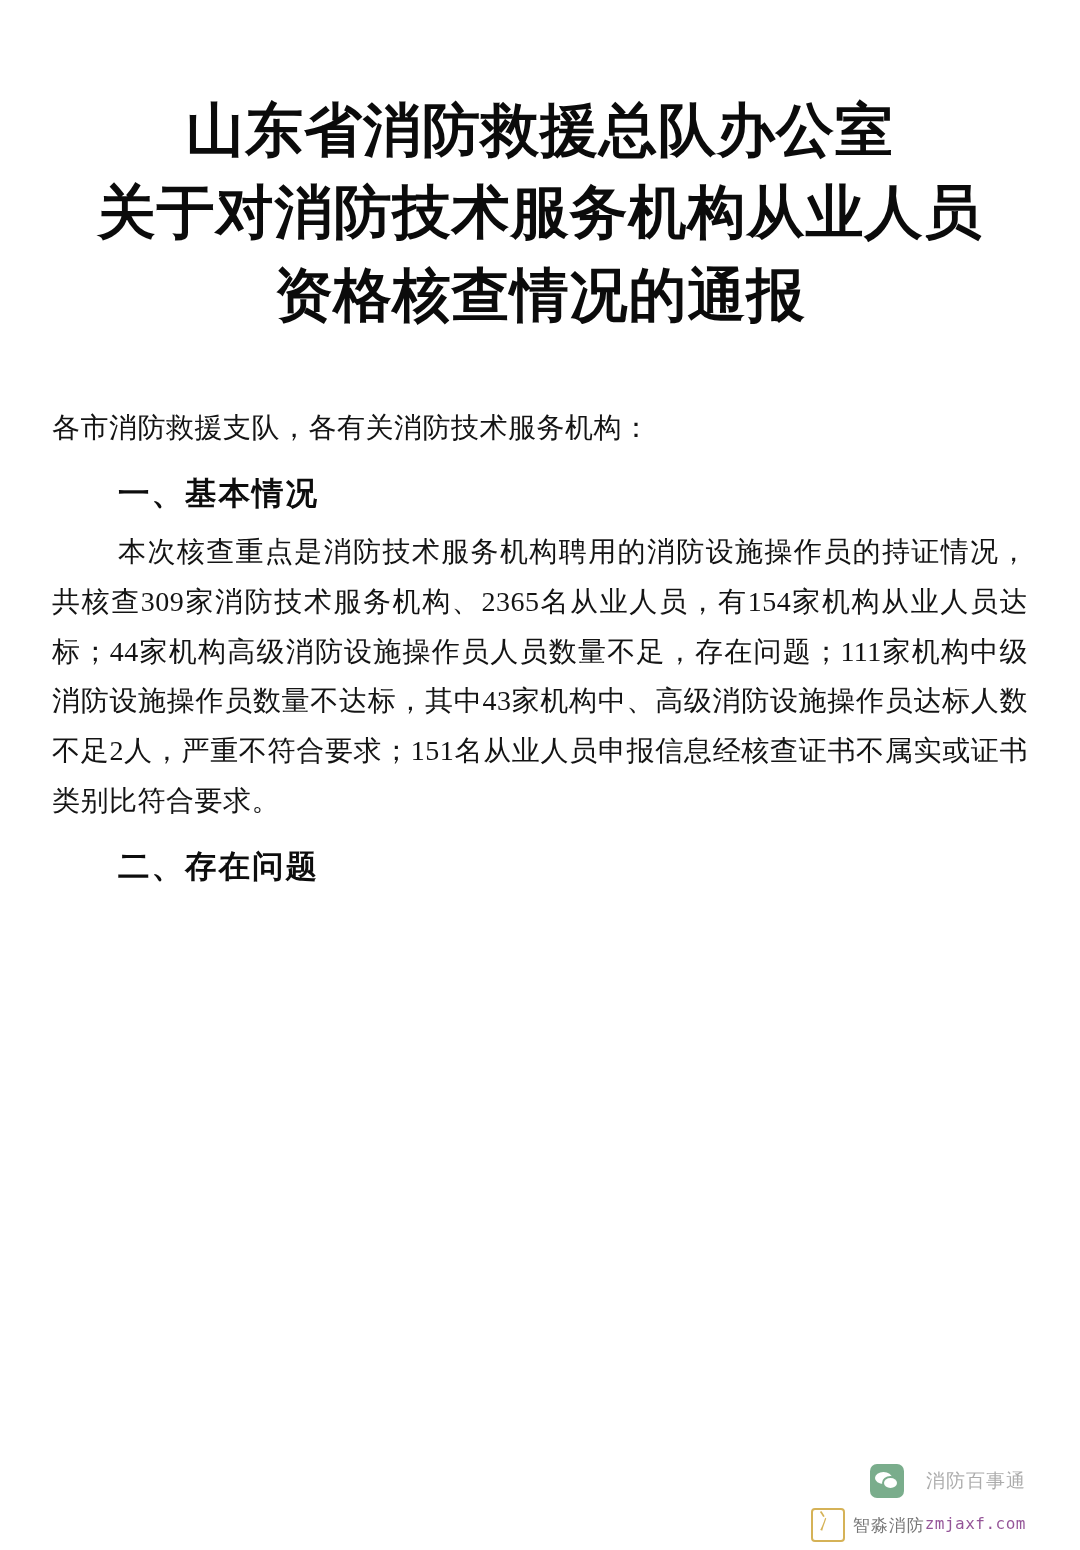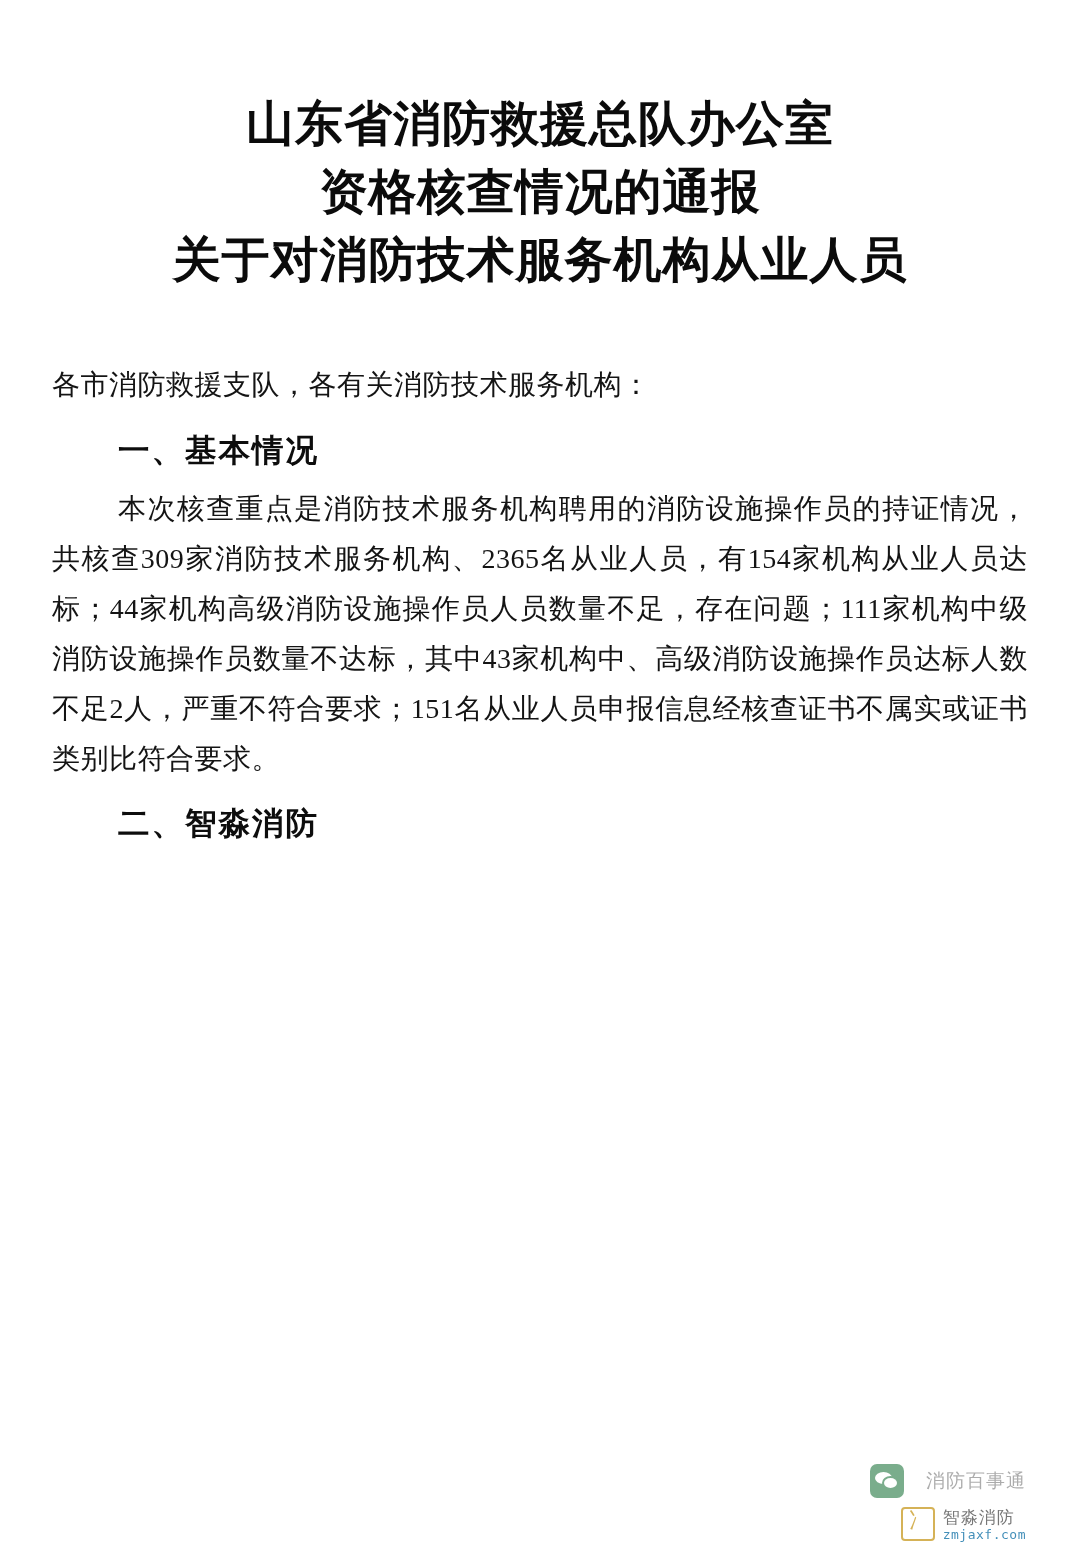--- a/index.html
+++ b/index.html
@@ -18,21 +18,21 @@
   .page {
     position: relative;
     width: 1080px;
     height: 1550px;
     box-sizing: border-box;
     padding: 70px 52px 0 52px;
   }
   .doc-title {
     text-align: center;
     font-weight: bold;
-    font-size: 48px;
+    font-size: 58px;
     line-height: 1.42;
     letter-spacing: 1px;
     color: #0b0b0b;
     margin: 20px 0 0 0;
   }
   .doc-title .tline {
     display: block;
     white-space: nowrap;
   }
   .body-block {
@@ -127,52 +127,52 @@
     content: "冫";
     position: absolute;
     left: 6px;
     top: -2px;
     font-size: 20px;
     color: #c8991f;
     font-family: "DejaVu Sans", "Liberation Sans", sans-serif;
   }
   .wm-brand .brand-lines {
     display: flex;
-    flex-direction: column;
+    flex-direction: row;
     line-height: 1.18;
   }
   .wm-brand .brand-cn {
     font-family: "DejaVu Sans", "Liberation Sans", sans-serif;
     font-size: 17px;
     color: #4a4a4a;
     letter-spacing: 1px;
   }
   .wm-brand .brand-en {
     font-family: "DejaVu Sans Mono", "Liberation Mono", monospace;
-    font-size: 13px;
-    color: #0369a1;
+    font-size: 16px;
+    color: #701a75;
     letter-spacing: 0.5px;
   }
 </style>
 </head>
 <body>
 
 <div class="page">
 
   <div class="doc-title">
     <span class="tline">山东省消防救援总队办公室</span>
+    <span class="tline">关于对消防技术服务机构从业人员</span>
     <span class="tline">资格核查情况的通报</span>
-    <span class="tline">关于对消防技术服务机构从业人员</span>
   </div>
 
   <div class="body-block">
     <p class="para">各市消防救援支队，各有关消防技术服务机构：</p>
     <p class="heading">一、基本情况</p>
     <p class="para indent">本次核查重点是消防技术服务机构聘用的消防设施操作员的持证情况，共核查309家消防技术服务机构、2365名从业人员，有154家机构从业人员达标；44家机构高级消防设施操作员人员数量不足，存在问题；111家机构中级消防设施操作员数量不达标，其中43家机构中、高级消防设施操作员达标人数不足2人，严重不符合要求；151名从业人员申报信息经核查证书不属实或证书类别比符合要求。</p>
-    <p class="heading">二、智淼消防</p>
+    <p class="heading">二、存在问题</p>
   </div>
 
   <div class="wm-wechat">
     <span class="wm-logo"></span>
     <span class="wm-text">消防百事通</span>
   </div>
 
   <div class="wm-brand">
     <span class="brand-mark"></span>
     <span class="brand-lines">

